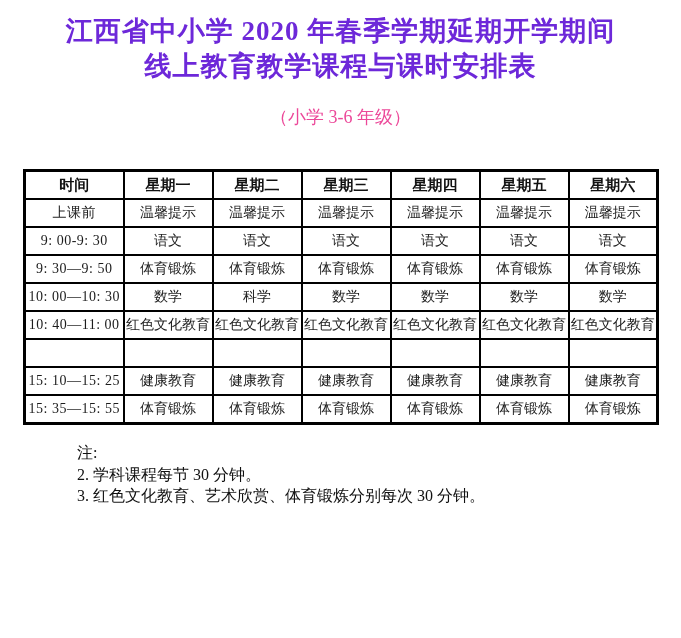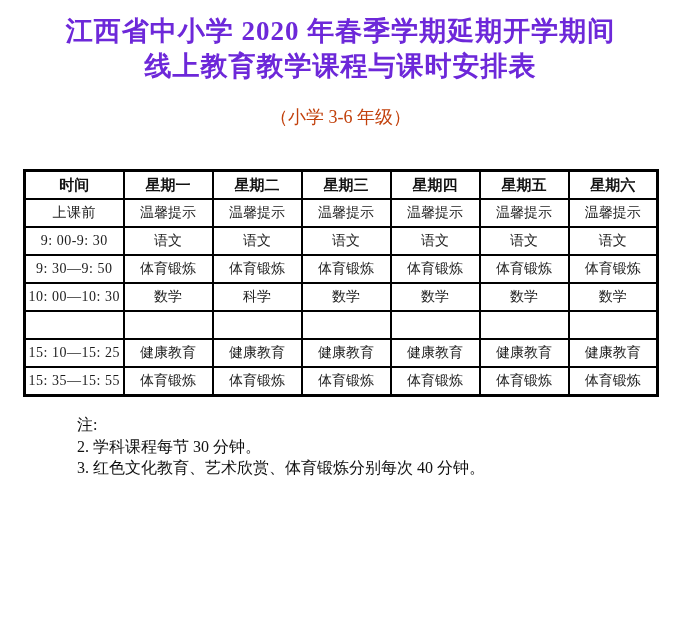--- a/index.html
+++ b/index.html
@@ -22,21 +22,21 @@
     font-size: 27px;
     line-height: 35px;
     letter-spacing: 1px;
     color: #6d28d9;
   }
   .page-subtitle {
     margin-top: 22px;
     text-align: center;
     font-size: 18px;
     line-height: 22px;
-    color: #c2410c;
+    color: #ec4899;
   }
   table.timetable {
     border-collapse: collapse;
     table-layout: fixed;
     width: 634px;
     margin: 41px 0 12px 23px;
     border: 3px solid #000000;
   }
   table.timetable th,
   table.timetable td {
@@ -132,20 +132,29 @@
       <tr>
         <td class="time-cell">10: 00—10: 30</td>
         <td>数学</td>
         <td>科学</td>
         <td>数学</td>
         <td>数学</td>
         <td>数学</td>
         <td>数学</td>
       </tr>
       <tr>
+        <td class="time-cell">10: 40—11: 00</td>
+        <td>红色文化教育</td>
+        <td>红色文化教育</td>
+        <td>红色文化教育</td>
+        <td>红色文化教育</td>
+        <td>红色文化教育</td>
+        <td>红色文化教育</td>
+      </tr>
+      <tr>
         <td class="time-cell"></td>
         <td></td>
         <td></td>
         <td></td>
         <td></td>
         <td></td>
         <td></td>
       </tr>
       <tr>
         <td class="time-cell">15: 10—15: 25</td>
@@ -164,14 +173,14 @@
         <td>体育锻炼</td>
         <td>体育锻炼</td>
         <td>体育锻炼</td>
       </tr>
     </tbody>
 </table>
 
 <div class="notes">
   <p class="note-line">注:</p>
   <p class="note-line">2. 学科课程每节 30 分钟。</p>
-  <p class="note-line">3. 红色文化教育、艺术欣赏、体育锻炼分别每次 40 分钟。</p>
+  <p class="note-line">3. 红色文化教育、艺术欣赏、体育锻炼分别每次 30 分钟。</p>
 </div>
 
 </body></html>

